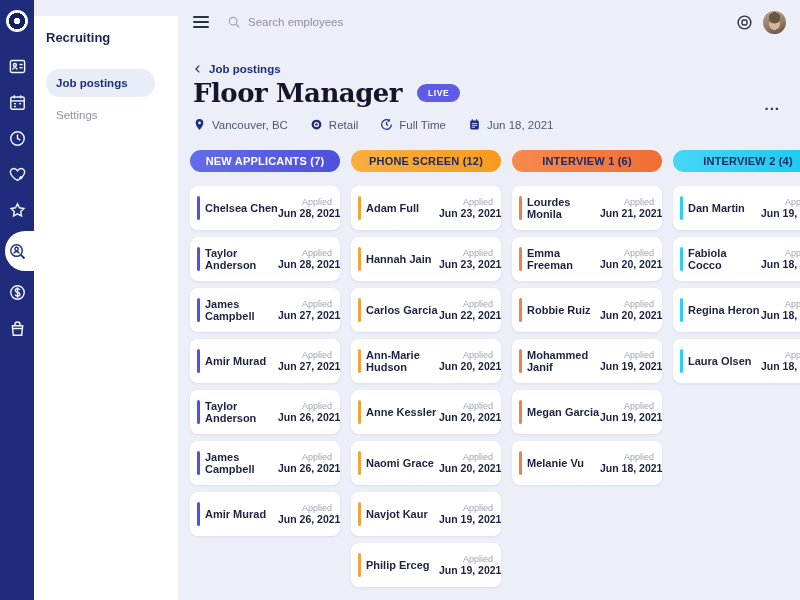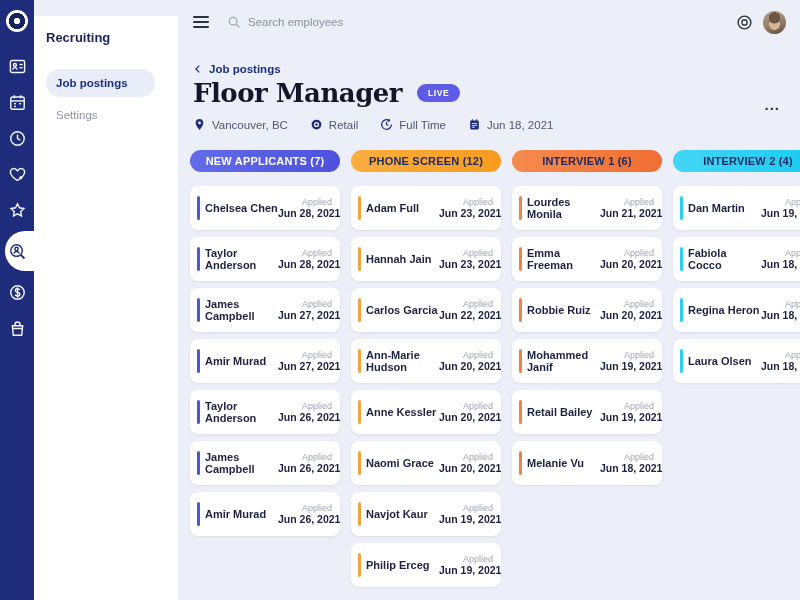--- a/index.html
+++ b/index.html
@@ -392,21 +392,21 @@
           <div class="card">
             <div class="card-accent" style="background: rgb(239, 128, 80);"></div>
             <div class="card-name">Mohammed Janif</div>
             <div class="card-applied">
               <div class="applied-label">Applied</div>
               <div class="applied-date">Jun 19, 2021</div>
             </div>
           </div>
           <div class="card">
             <div class="card-accent" style="background: rgb(239, 128, 80);"></div>
-            <div class="card-name">Retail Bailey</div>
+            <div class="card-name">Megan Garcia</div>
             <div class="card-applied">
               <div class="applied-label">Applied</div>
               <div class="applied-date">Jun 19, 2021</div>
             </div>
           </div>
           <div class="card">
             <div class="card-accent" style="background: rgb(239, 128, 80);"></div>
             <div class="card-name">Melanie Vu</div>
             <div class="card-applied">
               <div class="applied-label">Applied</div>

